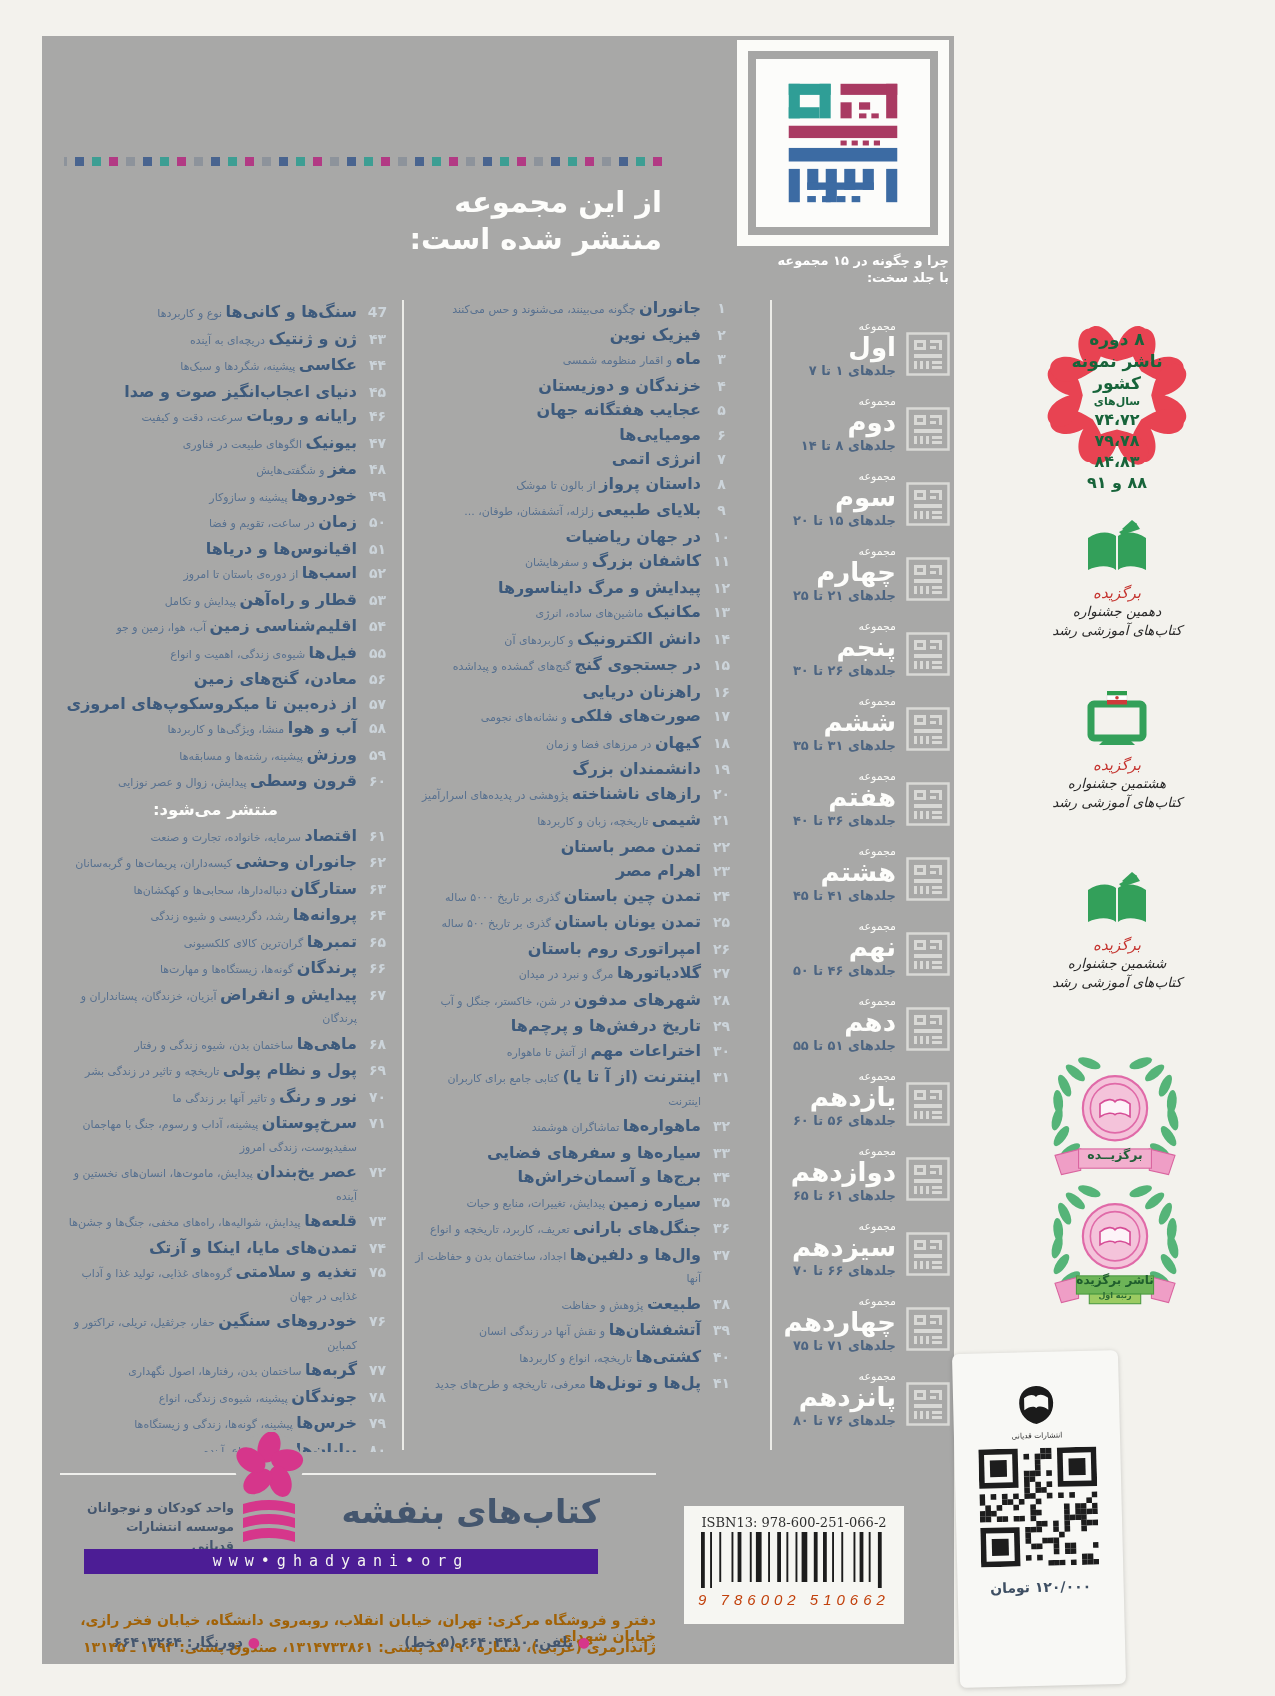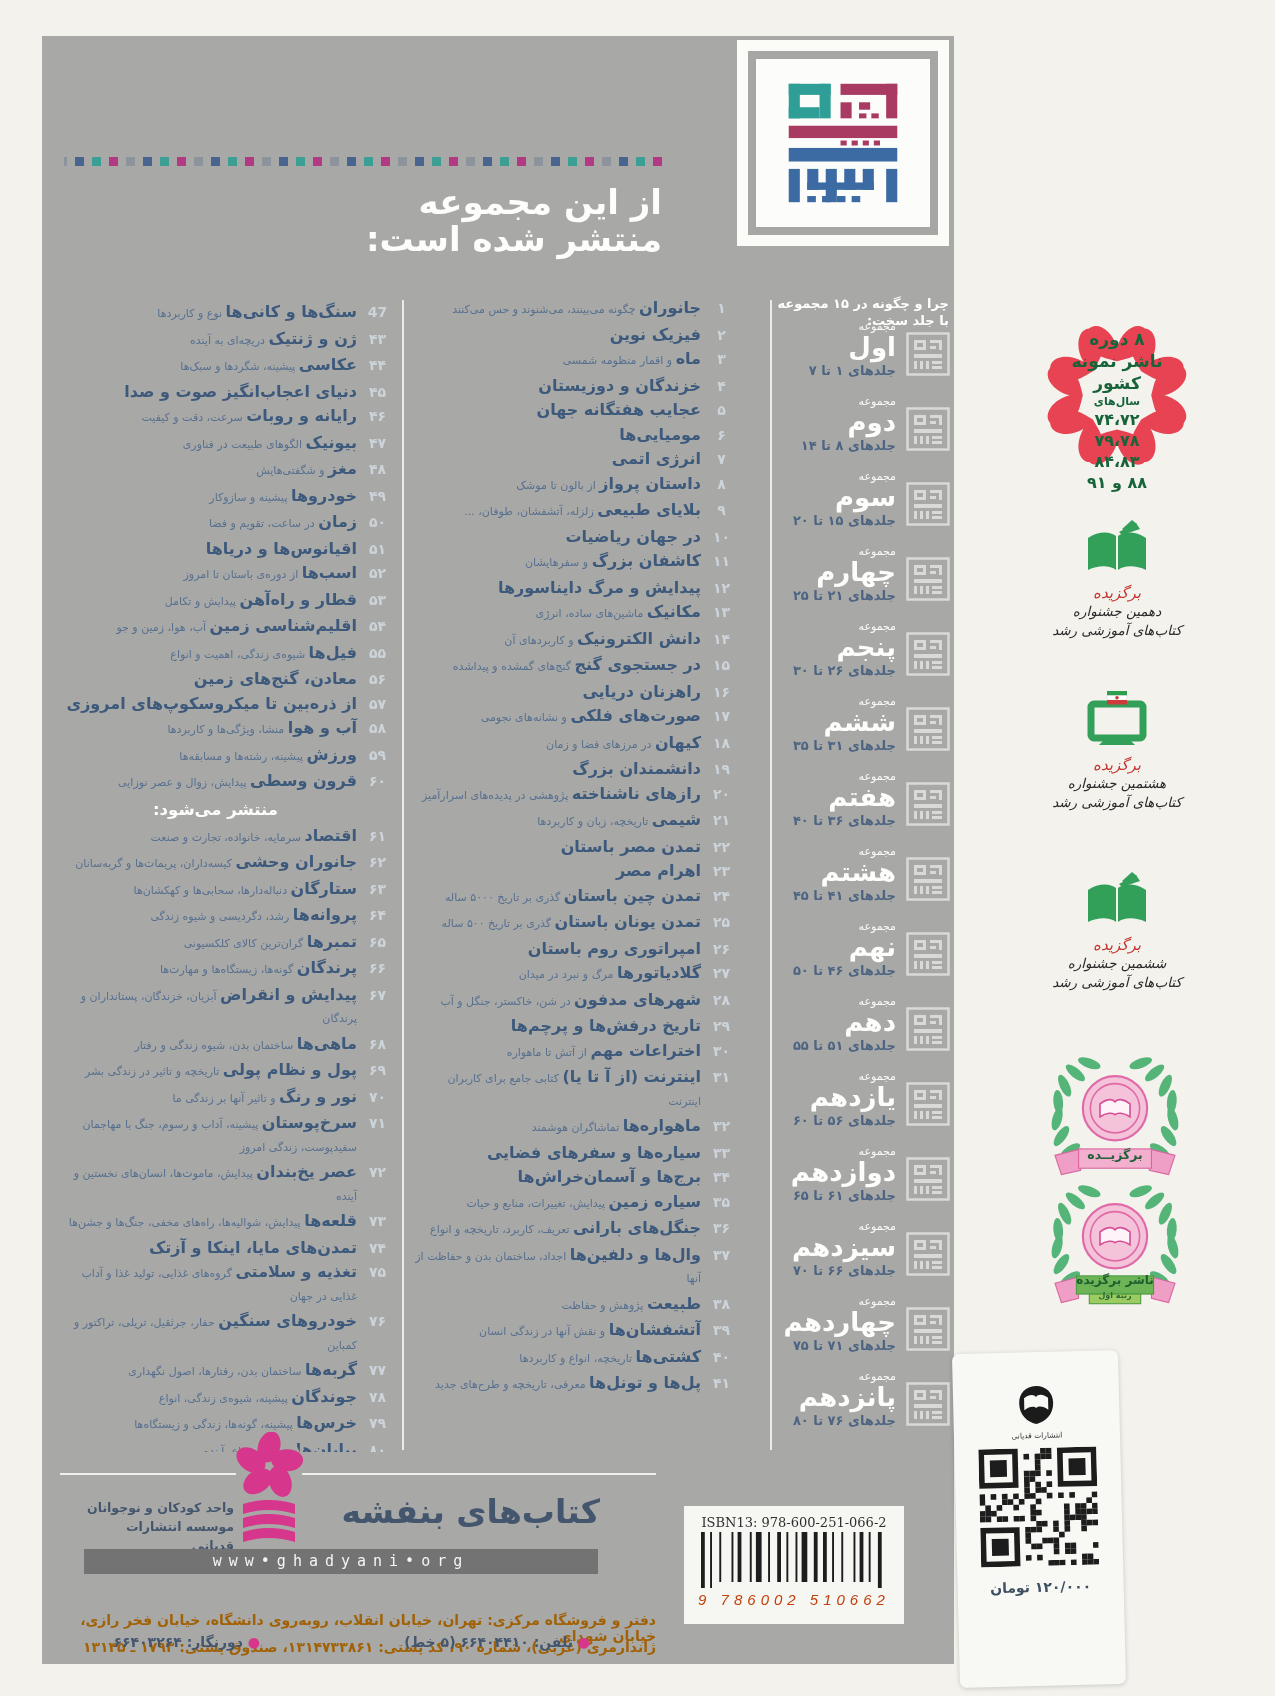--- a/index.html
+++ b/index.html
@@ -8,30 +8,30 @@
     background:#f3f2ed;
     font-family:"DejaVu Sans",sans-serif;
     direction:rtl;
   }
   #page{position:absolute;inset:0;}
   
   #panel{position:absolute;left:42px;top:36px;width:912px;height:1628px;background:#a8a8a7;}
   
   #logo-box{position:absolute;left:737px;top:40px;width:212px;height:206px;background:#fbfbf8;padding:11px;box-sizing:border-box;}
   #logo-frame{width:100%;height:100%;box-sizing:border-box;border:8px solid #a6a6a5;background:#fcfcfa;display:flex;align-items:center;justify-content:center;}
-  #series-note{position:absolute;left:737px;top:252px;width:212px;color:#fff;font-size:13px;font-weight:bold;line-height:17px;text-align:right;margin-top:43px;}
+  #series-note{position:absolute;left:737px;top:252px;width:212px;color:#fff;font-size:13px;font-weight:bold;line-height:17px;text-align:right;}
   
   #dotted{position:absolute;left:64px;top:157px;width:598px;height:9px;
     background:repeating-linear-gradient(to left,
       #b23a84 0 9px, rgba(0,0,0,0) 9px 17px,
       #3d9e93 17px 26px, rgba(0,0,0,0) 26px 34px,
       #49648f 34px 43px, rgba(0,0,0,0) 43px 51px,
       #8d939b 51px 60px, rgba(0,0,0,0) 60px 68px);}
   
-  #header{position:absolute;left:340px;top:184px;width:322px;color:#fdfdfb;font-weight:bold;font-size:34px;line-height:37px;text-align:right;}
+  #header{position:absolute;left:340px;top:184px;width:322px;color:#fdfdfb;font-weight:bold;font-size:29px;line-height:37px;text-align:right;}
   
   .vline{position:absolute;width:2px;background:#eeeeea;opacity:.95;}
   
   .books{list-style:none;margin:0;padding:0;}
   .book{display:flex;gap:8px;align-items:baseline;margin-bottom:4px;line-height:20.5px;}
   .book .num{flex:0 0 25px;color:#ccd4da;font-size:14px;font-weight:bold;text-align:center;}
   .book .t{font-weight:bold;color:#3d5a7c;font-size:16px;}
   .book .s{color:#57708f;font-size:11px;font-weight:normal;}
   #col-mid{position:absolute;left:412px;top:298px;width:322px;height:1150px;overflow:hidden;}
   #col-left{position:absolute;left:58px;top:302px;width:332px;height:1150px;overflow:hidden;}
@@ -55,21 +55,21 @@
   .rushd{left:1032px;width:170px;}
   .rushd .bz{font-family:"DejaVu Serif",serif;font-style:italic;color:#c5342f;font-size:15px;line-height:18px;margin-top:4px;}
   .rushd .fest,.rushd .fbody{font-family:"DejaVu Serif",serif;font-style:italic;color:#2a2a2a;font-size:13.5px;line-height:19px;}
   .wreath{left:1040px;width:150px;height:130px;}
   .wreath .ribbon-text{position:absolute;left:0;width:150px;text-align:center;font-weight:bold;}
   
   #footer-rule{position:absolute;left:60px;top:1473px;width:596px;height:2px;background:#efefec;}
   #flower-logo{position:absolute;left:233px;top:1432px;}
   #brand{position:absolute;left:312px;top:1492px;width:288px;text-align:right;font-size:33px;font-weight:bold;color:#44566e;letter-spacing:-1px;}
   #unit{position:absolute;left:84px;top:1498px;width:150px;text-align:right;font-size:12.5px;font-weight:bold;color:#44566e;line-height:19px;}
-  #urlbar{position:absolute;left:84px;top:1549px;width:514px;height:25px;background:#737373;color:#f5f5f2;
+  #urlbar{position:absolute;left:84px;top:1549px;width:514px;height:25px;background:#4c1d95;color:#f5f5f2;
     font-family:"DejaVu Sans Mono",monospace;font-size:15px;letter-spacing:7px;text-align:center;line-height:25px;direction:ltr;}
   .addr{position:absolute;left:60px;width:596px;text-align:right;font-size:14px;font-weight:bold;color:#a16207;margin-top:32px;}
   #addr1{top:1580px;} #addr2{top:1607px;}
   .phone{position:absolute;font-size:14px;font-weight:bold;color:#44566e;text-align:right;}
   #phone{left:330px;top:1634px;width:260px;}
   #fax{left:60px;top:1634px;width:200px;}
   .dot{color:#d6368b;}
   
   #isbn-box{position:absolute;left:684px;top:1506px;width:220px;height:118px;background:#f6f6f2;text-align:center;padding-top:9px;box-sizing:border-box;}
   #isbn-label{font-family:"DejaVu Serif",serif;font-size:13px;color:#2e2e2e;direction:ltr;}

